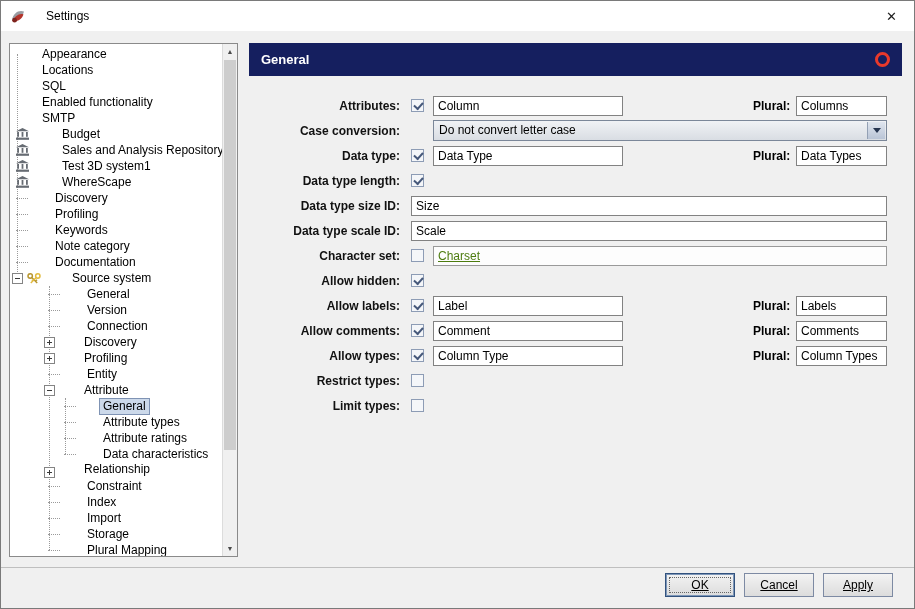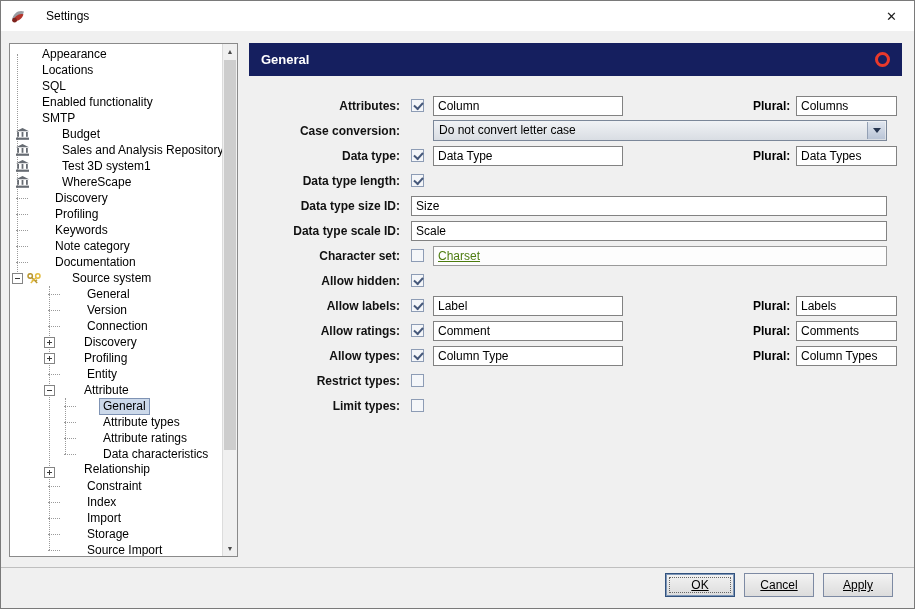--- a/index.html
+++ b/index.html
@@ -61,21 +61,21 @@
   .checkbox { width:13px; height:13px; margin-left:5px; border:1px solid #8d9cb5; background:#f4f6f9;
               position:relative; flex:none; cursor:pointer; }
   .checkbox.checked::after { content:''; position:absolute; left:2px; top:2px; width:7px; height:4px;
               border-left:2px solid var(--checkbox-check,#46587a);
               border-bottom:2px solid var(--checkbox-check,#46587a); transform:rotate(-48deg); }
   .tfield { height:20px; border:1px solid #828282; background:#fff; padding:0 4px; line-height:18px;
             color:#000; overflow:hidden; white-space:nowrap; flex:none; }
   .tfield.main { width:190px; }
   .tfield.wide { width:454px; }
   .tfield.fullwide { width:476px; margin-left:5px; }
-  .tfield.plural { width:101px; margin-left:3px; }
+  .tfield.plural { width:91px; margin-left:3px; }
   .tfield.disabled { color:#4d7c0f; border-color:#9a9a9a; background:#fdfdfd;text-decoration:underline; }
   .plural-label { margin-left:130px; width:40px; font-weight:bold; flex:none; }
   .combo { width:454px; height:21px; border:1px solid #7b8799; flex:none; position:relative;
            background:linear-gradient(#f0f2f5,#d9dde3); display:flex; align-items:center; cursor:pointer; }
   .combo-text { padding-left:5px; line-height:19px; }
   .combo-btn { position:absolute; right:1px; top:1px; bottom:1px; width:18px;
                background:linear-gradient(#dfe5ee,#b9c4d6); border-left:1px solid #93a0b4;
                display:flex; align-items:center; justify-content:center; }
   .combo-arrow { width:0; height:0; border-left:4px solid transparent; border-right:4px solid transparent;
                  border-top:5px solid #25344f; }
@@ -269,21 +269,21 @@
         <div class="tree-row" style="padding-left: 36px;">
           <span class="dash"></span>
           <span class="tree-label">Import</span>
         </div>
         <div class="tree-row" style="padding-left: 36px;">
           <span class="dash"></span>
           <span class="tree-label">Storage</span>
         </div>
         <div class="tree-row" style="padding-left: 36px;">
           <span class="dash"></span>
-          <span class="tree-label">Source Import</span>
+          <span class="tree-label">Plural Mapping</span>
         </div>
       </div>
     <div class="vscroll">
       <div class="sb-btn up">▲</div>
       <div class="sb-thumb"></div>
       <div class="sb-btn down">▼</div>
     </div>
   </div>
 
   <div class="right-panel">
@@ -350,21 +350,21 @@
         <div class="form-row">
           <span class="form-label">Allow labels:</span>
           <span class="cb-slot">
             <span class="checkbox checked"></span>
           </span>
           <span class="tfield main">Label</span>
           <span class="plural-label">Plural:</span>
           <span class="tfield plural">Labels</span>
         </div>
         <div class="form-row">
-          <span class="form-label">Allow ratings:</span>
+          <span class="form-label">Allow comments:</span>
           <span class="cb-slot">
             <span class="checkbox checked"></span>
           </span>
           <span class="tfield main">Comment</span>
           <span class="plural-label">Plural:</span>
           <span class="tfield plural">Comments</span>
         </div>
         <div class="form-row">
           <span class="form-label">Allow types:</span>
           <span class="cb-slot">

